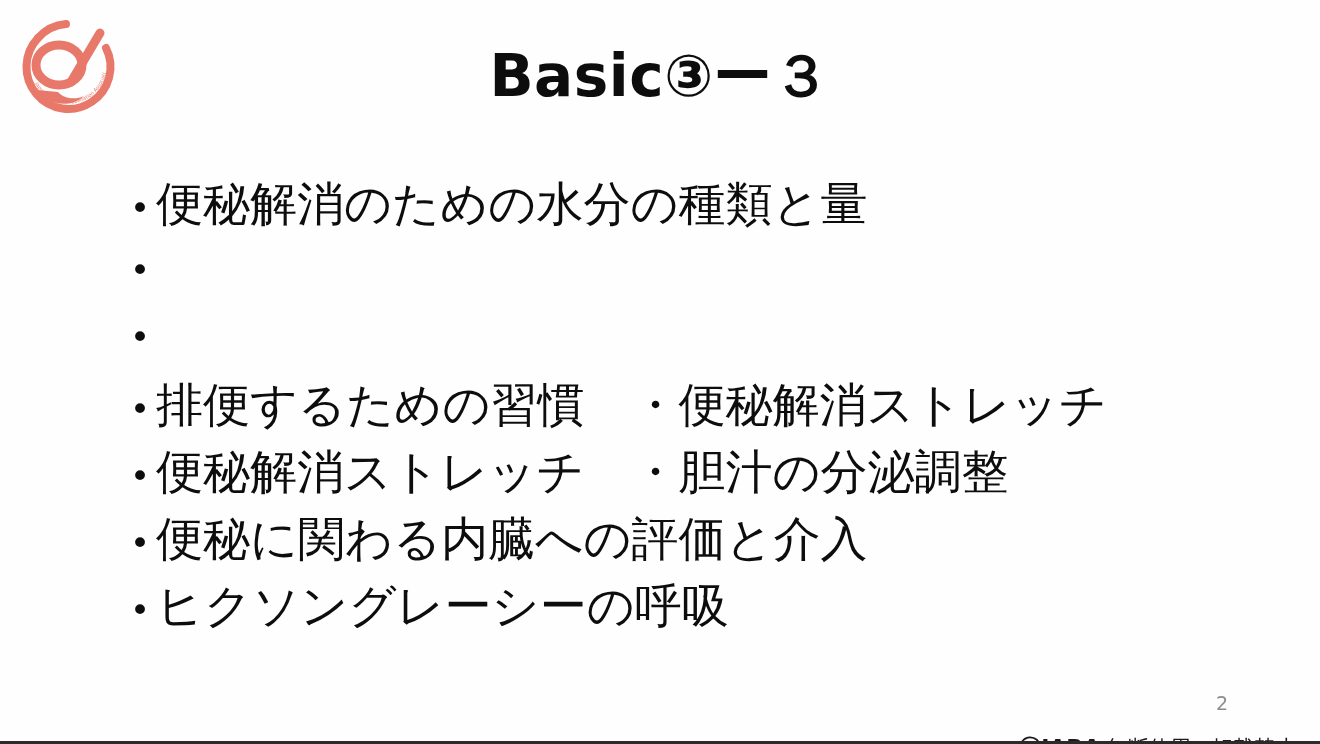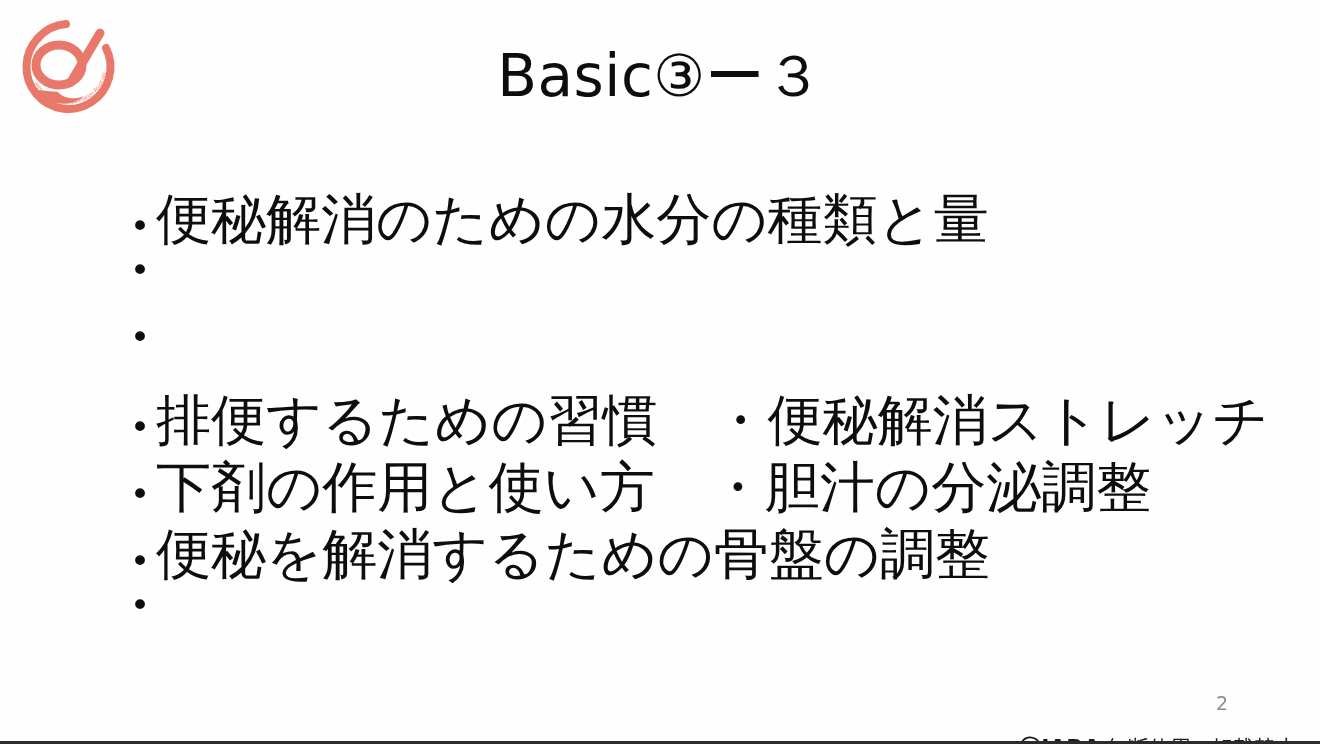--- a/index.html
+++ b/index.html
@@ -32,21 +32,21 @@
   
   .title {
     position: absolute;
     left: 0;
     right: 0;
     top: 46px;
     text-align: center;
     font-size: 58px;
     line-height: 1.05;
     color: #0d0d0d;
-    font-weight: 400;
+    font-weight: 700;
     letter-spacing: 0.5px;
     white-space: pre;
   }
 
   
   .bullets {
     position: absolute;
     left: 130px;
     top: 170px;
     width: 1130px;
@@ -62,23 +62,22 @@
   }
   .bullet-mark {
     flex: 0 0 auto;
     width: 26px;
     font-size: 34px;
     line-height: 67px;
     text-align: left;
   }
   .bullet-text {
     flex: 0 1 auto;
-    font-size: 55px;
+    font-size: 47px;
     letter-spacing: 0px;
-    margin-top: 16px;
   }
   .bullet-sub {
     font-size: 39px;
   }
 
   
   .page-number {
     position: absolute;
     right: 92px;
     top: 692px;
@@ -161,31 +160,32 @@
     </div>
 
     <div class="bullet-line">
       <span class="bullet-mark">•</span>
       <span class="bullet-text">排便するための習慣　・便秘解消ストレッチ</span>
       <span class="bullet-sub"></span>
     </div>
 
     <div class="bullet-line">
       <span class="bullet-mark">•</span>
-      <span class="bullet-text">下剤の作用と使い方　・胆汁の分泌調整</span>
+      <span class="bullet-text">便秘解消ストレッチ　・胆汁の分泌調整</span>
       <span class="bullet-sub"></span>
     </div>
 
     <div class="bullet-line">
       <span class="bullet-mark">•</span>
-      <span class="bullet-text">便秘を解消するための骨盤の調整 </span>
+      <span class="bullet-text">便秘に関わる内臓への評価と介入 </span>
     </div>
 
     <div class="bullet-line">
       <span class="bullet-mark">•</span>
+      <span class="bullet-text">ヒクソングレーシーの呼吸</span>
       <span class="bullet-sub"></span>
     </div>
 
   </div>
 
   <div class="page-number">2</div>
 
   <div class="copyright">
     <span class="mark">ⓒJARA</span><span class="notice"> 無断使用・転載禁止</span>
   </div>

